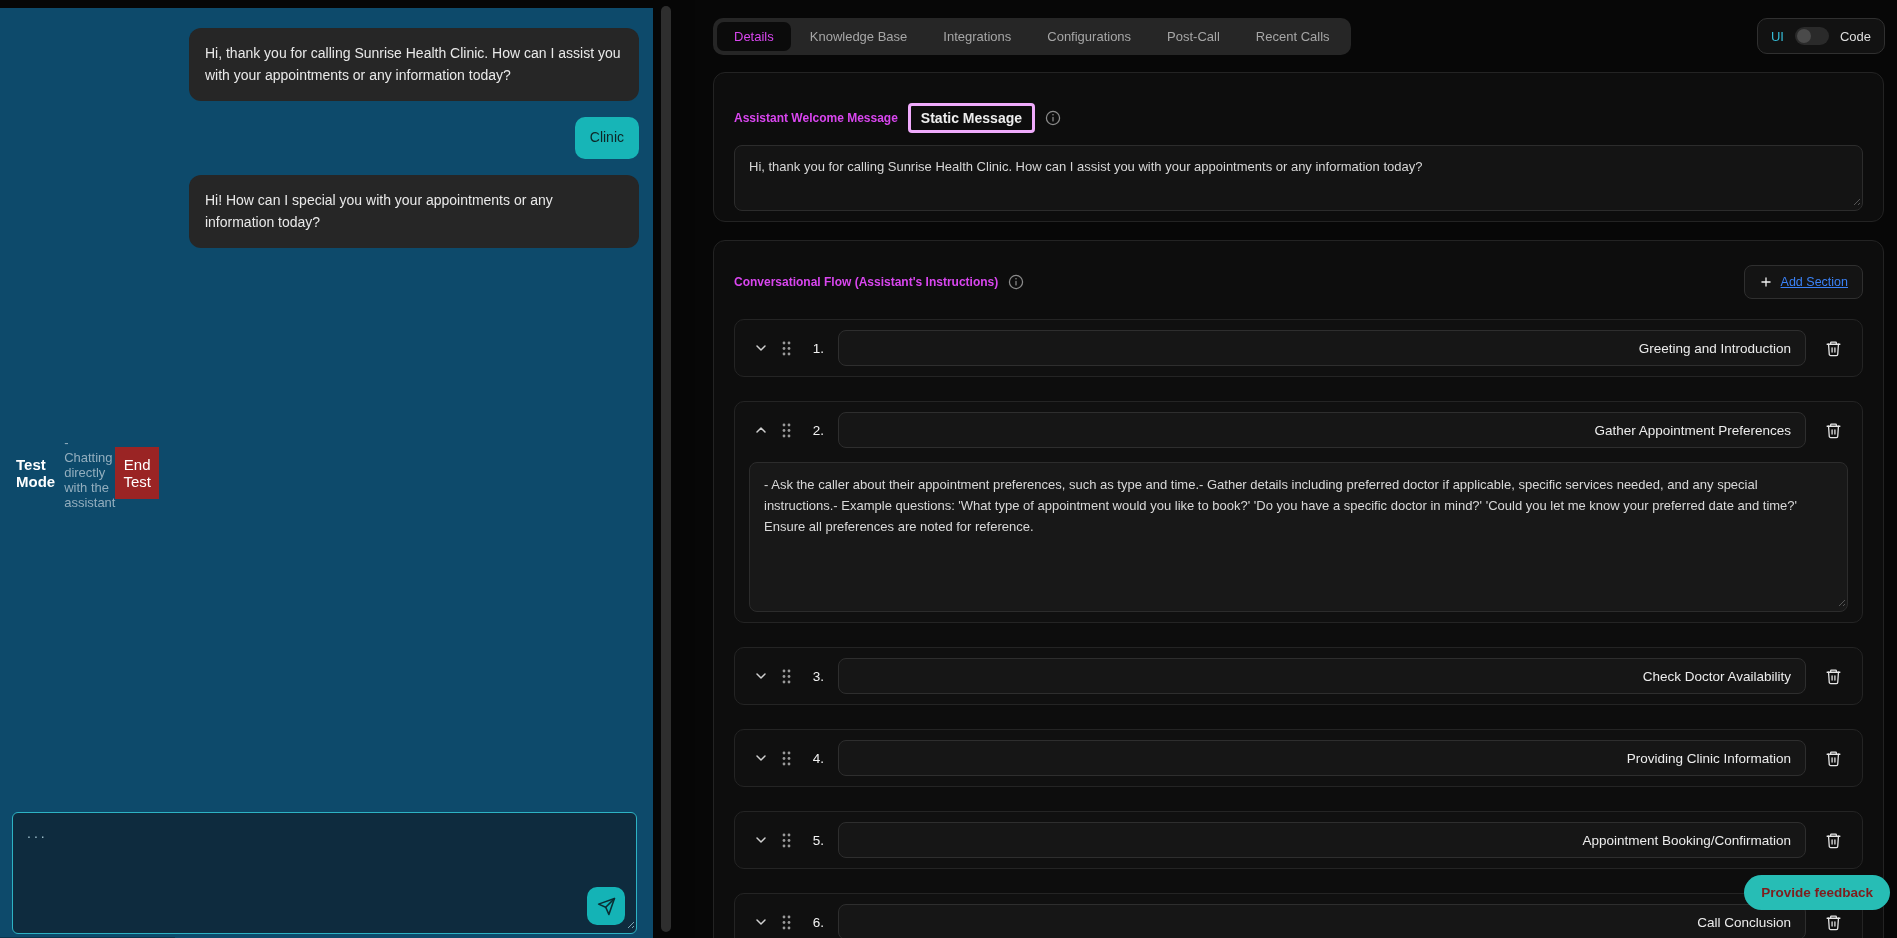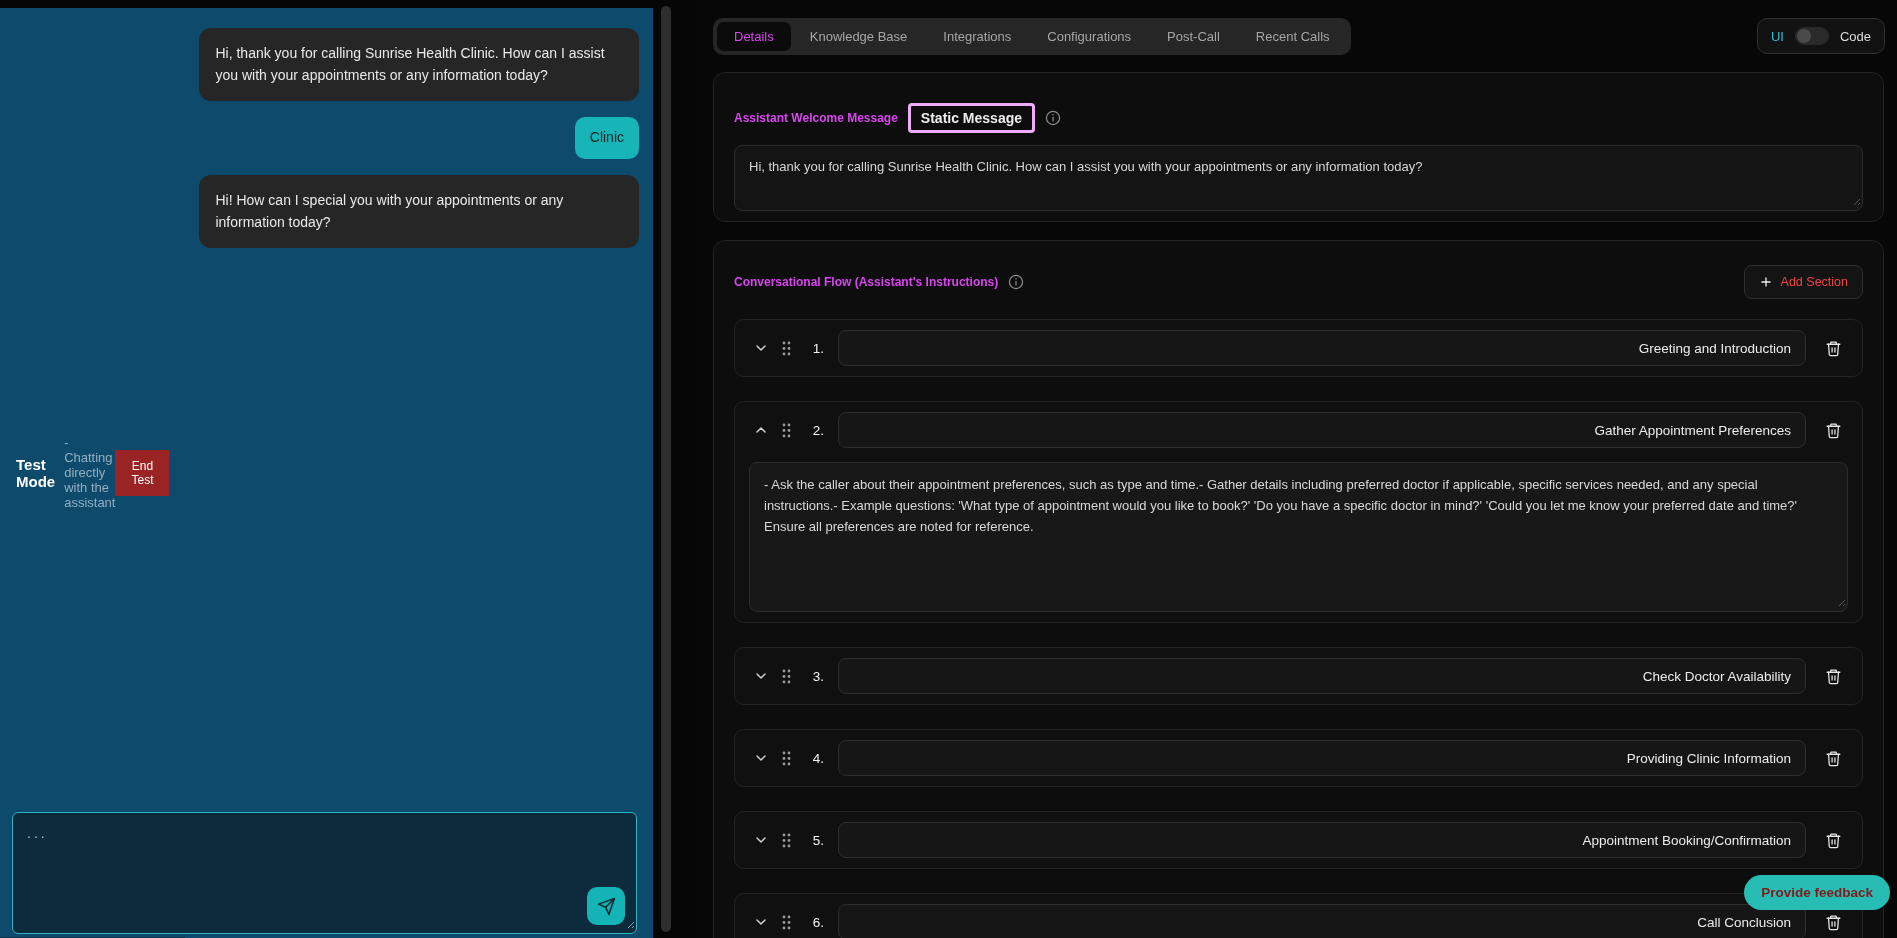--- a/index.html
+++ b/index.html
@@ -8,21 +8,21 @@
   #app { position:relative; width:1897px; height:938px; background:#060606; overflow:hidden; }
 
   
   .left-panel { position:absolute; left:0; top:8px; width:653px; height:930px;
                 background:#0d4a6b; display:flex; }
   .chat-header { flex:0 0 58px; display:flex; align-items:center; padding:0 16px;
                  border-bottom:1px solid rgba(0,0,0,.28); }
   .chat-title { font-size:15px; font-weight:700; color:#ffffff; }
   .chat-subtitle { font-size:13px; color:#93aebe; margin-left:9px; }
   .end-test-btn { margin-left:auto; background:#9a2424; color:#fff; border:none;
-                  font-size:12px; font-family:inherit; padding:9px 16px;
+                  font-size:15px; font-family:inherit; padding:9px 8px;
                   border-radius:0; cursor:pointer; }
   .chat-body { flex:1; padding:20px 14px 0; overflow:hidden; }
   .msg-row { display:flex; margin-bottom:16px; }
   .msg-row.user { justify-content:flex-end; }
   .bubble { border-radius:12px; padding:15px 16px; font-size:14px; line-height:1.55; }
   .bubble.assistant { background:#262626; color:#e9e9e9; width:498px; }
   .bubble.user { background:#17b5b7; color:#0d2626; padding:10px 15px; border-radius:10px; }
   .composer { position:absolute; left:12px; right:16px; bottom:4px; height:122px; }
   .composer textarea { width:100%; height:100%; background:#0e2b3e; border:1px solid #2db3c4;
                        border-radius:6px; color:#cfe3ea; font-size:14px; font-family:inherit;
@@ -61,22 +61,22 @@
   .card-title { font-size:12px; font-weight:700; color:#d946ef; }
   .badge { border:3px solid #f0abfc; border-radius:4px; padding:4px 10px;
            font-size:14px; font-weight:600; color:#ededed; }
   .info { display:inline-flex; align-items:center; }
 
   .ta-wrap { position:relative; }
   .welcome-ta { margin-top:12px; width:100%; height:66px; background:#141414; border:1px solid #2c2c2c;
                 border-radius:8px; color:#d6d6d6; font-size:13px; font-family:inherit;
                 padding:13px 14px; resize:none; outline:none; display:block; }
   .add-btn { margin-left:auto; display:flex; align-items:center; gap:8px; background:#141414;
-             border:1px solid #2f2f2f; border-radius:8px; color:#ef4444; font-size:12.5px;
-             font-family:inherit; padding:9px 14px; cursor:pointer; }
+             border:1px solid #2f2f2f; border-radius:8px; color:#3b82f6; font-size:12.5px;
+             font-family:inherit; padding:9px 14px; cursor:pointer;text-decoration:underline; }
 
   .sections { margin-top:20px; }
   .section-row { background:#101010; border:1px solid #242424; border-radius:10px;
                  padding:10px 14px; margin-bottom:24px; }
   .section-head { display:flex; align-items:center; }
   .icon-btn { background:transparent; border:none; cursor:pointer; display:flex;
               align-items:center; justify-content:center; padding:0; }
   .chev-btn { width:24px; height:24px; }
   .grip { display:flex; align-items:center; margin-left:8px; cursor:grab; }
   .sec-num { color:#f2f2f2; font-size:13.5px; margin:0 8px 0 14px; min-width:18px; text-align:right; }

